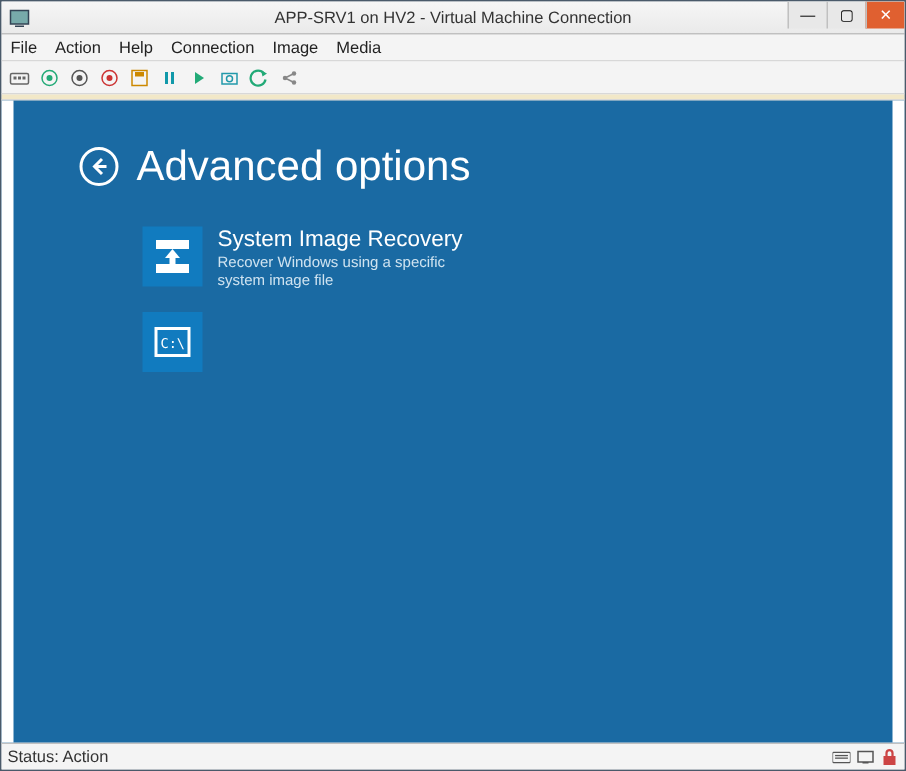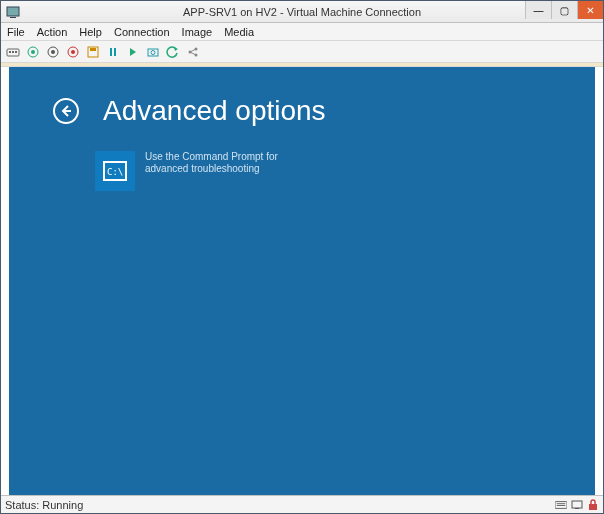--- a/index.html
+++ b/index.html
@@ -86,21 +86,21 @@
     overflow: hidden;
   }
   .recovery {
     color: #fff;
     padding: 28px 0 0 44px;
     font-weight: 300;
   }
   .hdr {
     display: flex;
     align-items: center;
-    gap: 24px;
+    gap: 12px;
     margin-bottom: 24px;
   }
   .back-circle {
     width: 26px; height: 26px;
     border: 2px solid #fff;
     border-radius: 50%;
     display: flex; align-items: center; justify-content: center;
   }
   .back-circle svg { width: 14px; height: 14px; }
   .pgtitle {
@@ -249,37 +249,50 @@
     <div class="hdr">
       <div class="back-circle">
         <svg viewBox="0 0 14 14">
             <path d="M9 2 L4 7 L9 12" fill="none" stroke="#fff" stroke-width="2"></path>
             <line x1="4" y1="7" x2="12" y2="7" stroke="#fff" stroke-width="2"></line>
           </svg>
       </div>
       <div class="pgtitle">Advanced options</div>
     </div>
 
+    <div class="tile">
+      <div class="ticon">
+        <svg viewBox="0 0 30 30">
+          <rect x="4" y="4" width="22" height="6" fill="#fff"></rect>
+          <rect x="4" y="20" width="22" height="6" fill="#fff"></rect>
+          <polygon points="15,10 20,16 10,16" fill="#fff"></polygon>
+          <rect x="13" y="15" width="4" height="5" fill="#fff"></rect>
+        </svg>
+      </div>
+      <div class="tbody">
+        <div class="tlabel">System Image Recovery</div>
+        <div class="tdesc">Recover Windows using a specific system image file</div>
+      </div>
+    </div>
 
     <div class="tile">
       <div class="ticon">
         <svg viewBox="0 0 30 30">
           <rect x="4" y="6" width="22" height="18" fill="none" stroke="#fff" stroke-width="2"></rect>
           <text x="7" y="19" font-size="9" fill="#fff" font-family="monospace">C:\</text>
         </svg>
       </div>
       <div class="tbody">
-        <div class="tdesc">Use the Command Prompt for advanced troubleshooting</div>
       </div>
     </div>
   </div>
 </div>
 
 <div class="statusbar">
-  <span>Status: Running</span>
+  <span>Status: Action</span>
   <div class="sicons">
     <span>
         <svg width="14" height="10" viewBox="0 0 14 10">
           <rect x="0" y="1" width="14" height="8" rx="1" fill="none" stroke="#555"></rect>
           <rect x="2" y="3" width="10" height="1" fill="#555"></rect>
           <rect x="2" y="5" width="10" height="1" fill="#555"></rect>
         </svg>
       </span>
     <span>
         <svg width="12" height="10" viewBox="0 0 12 10">

